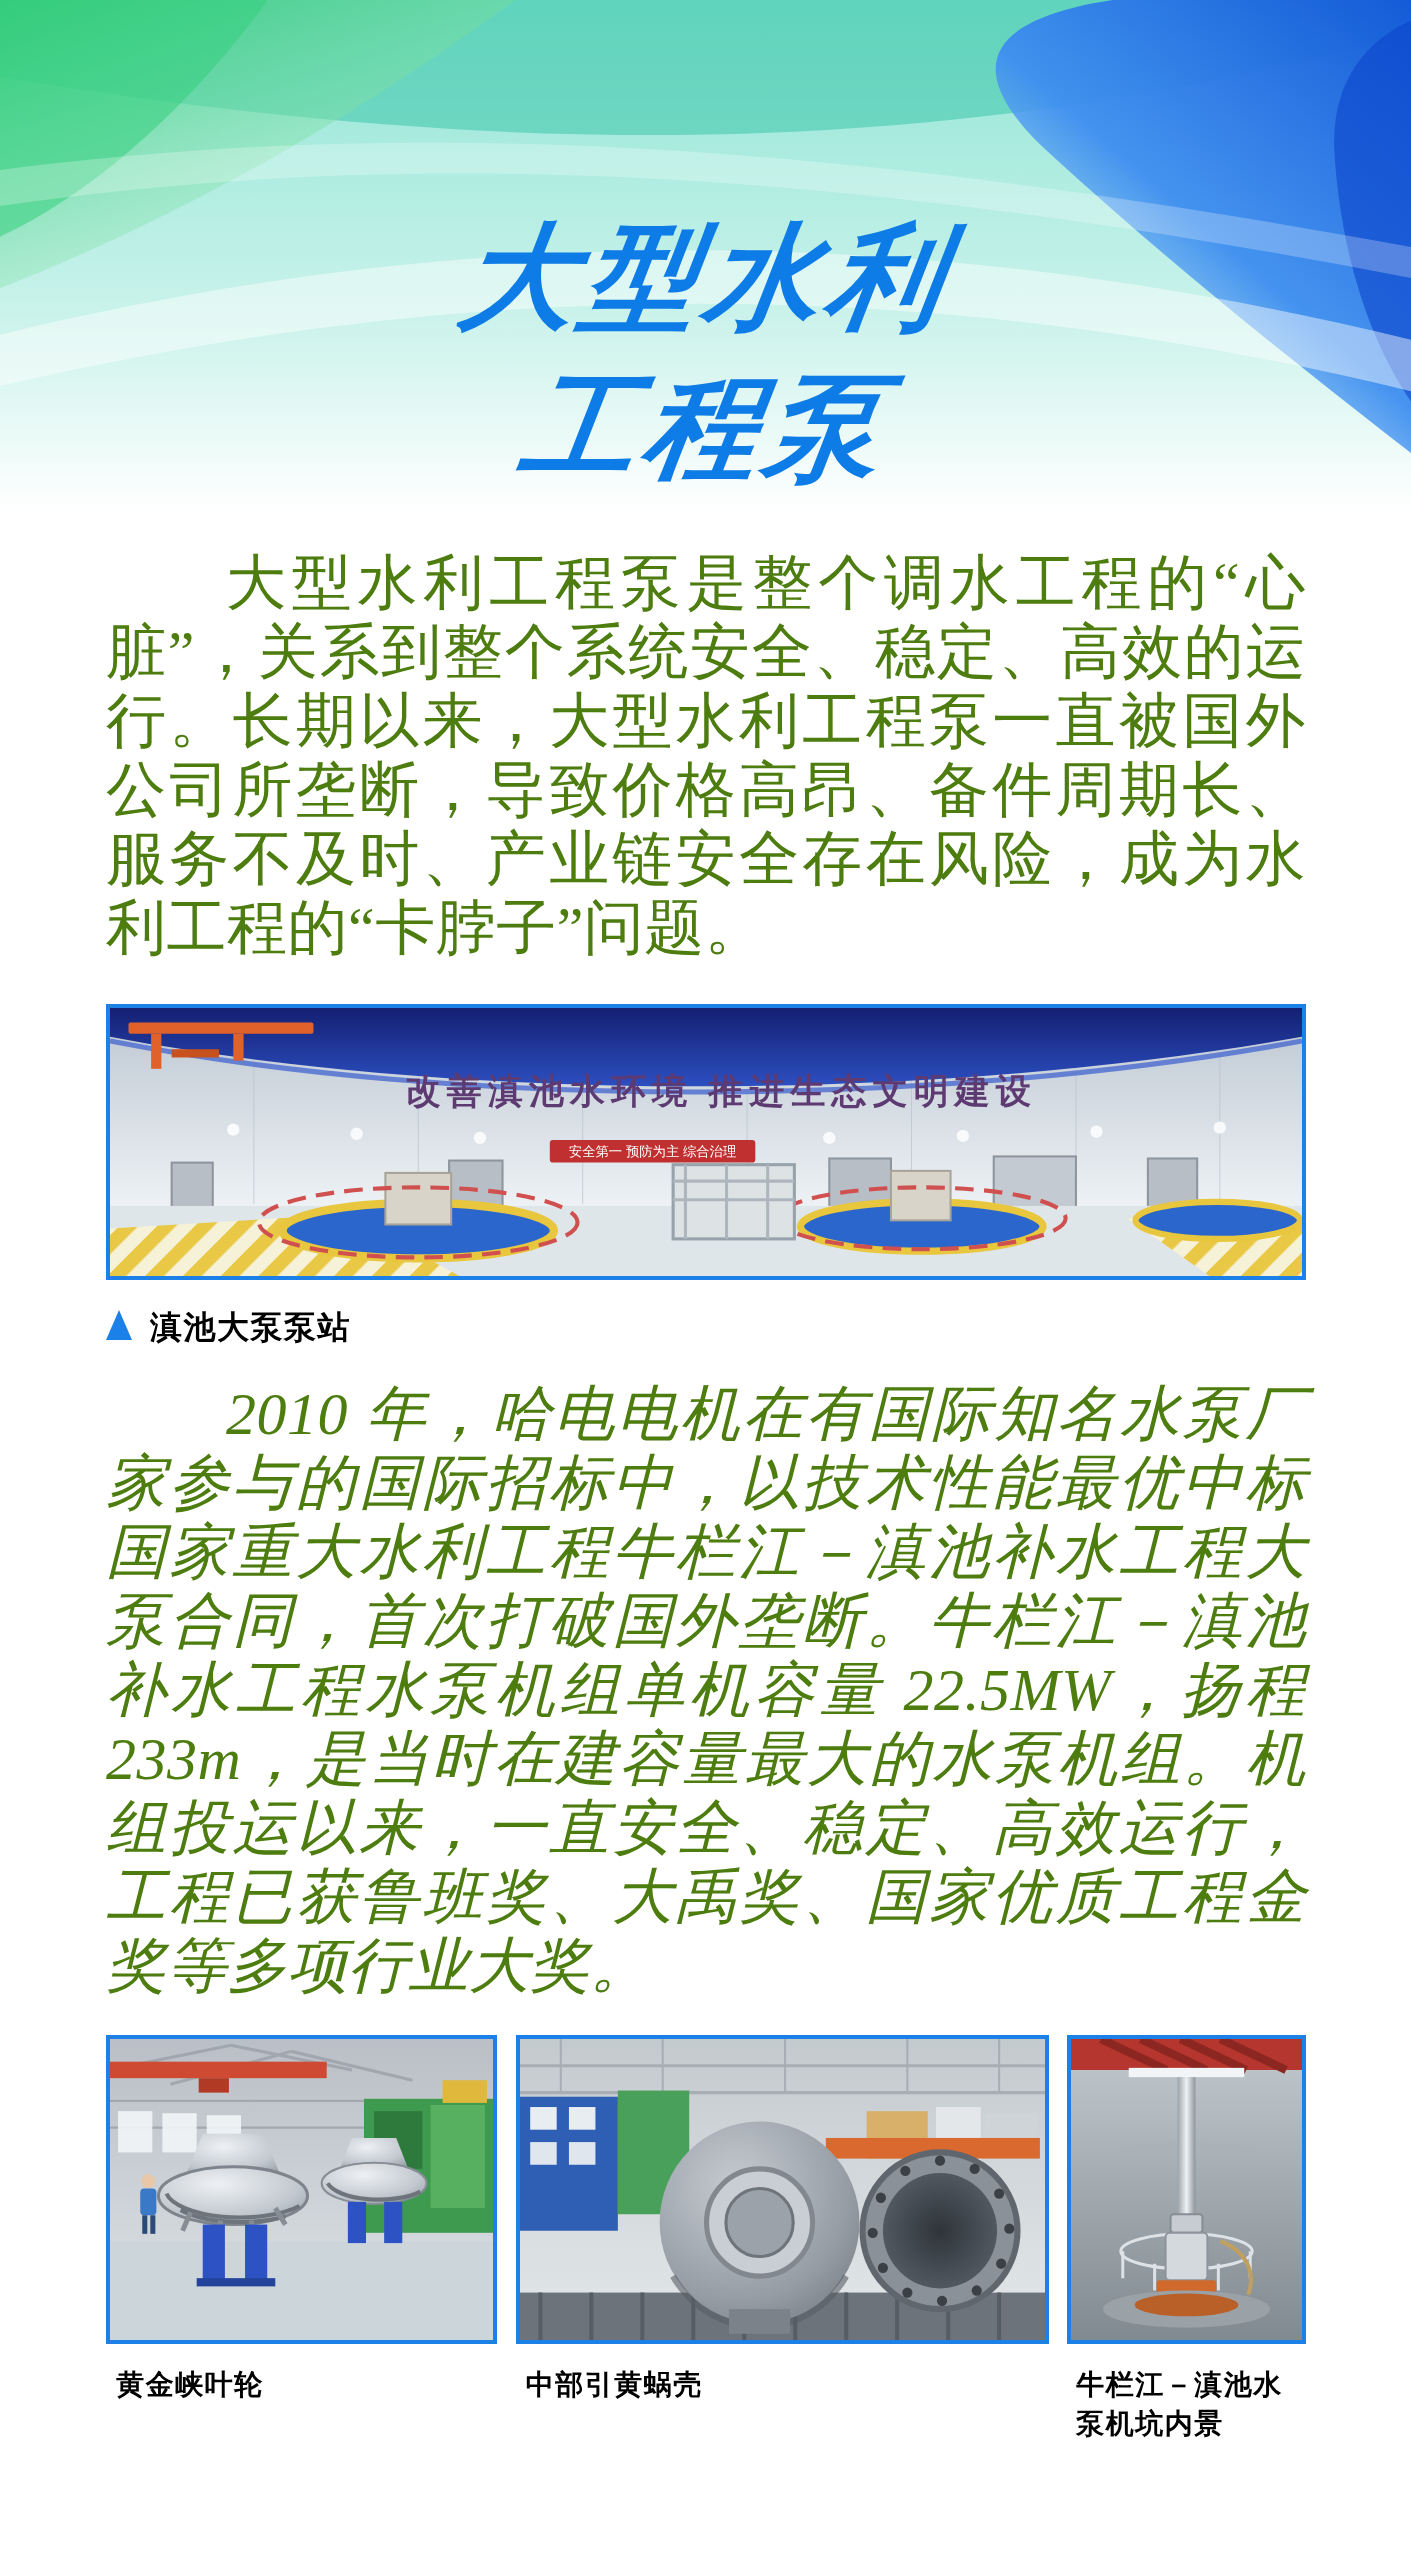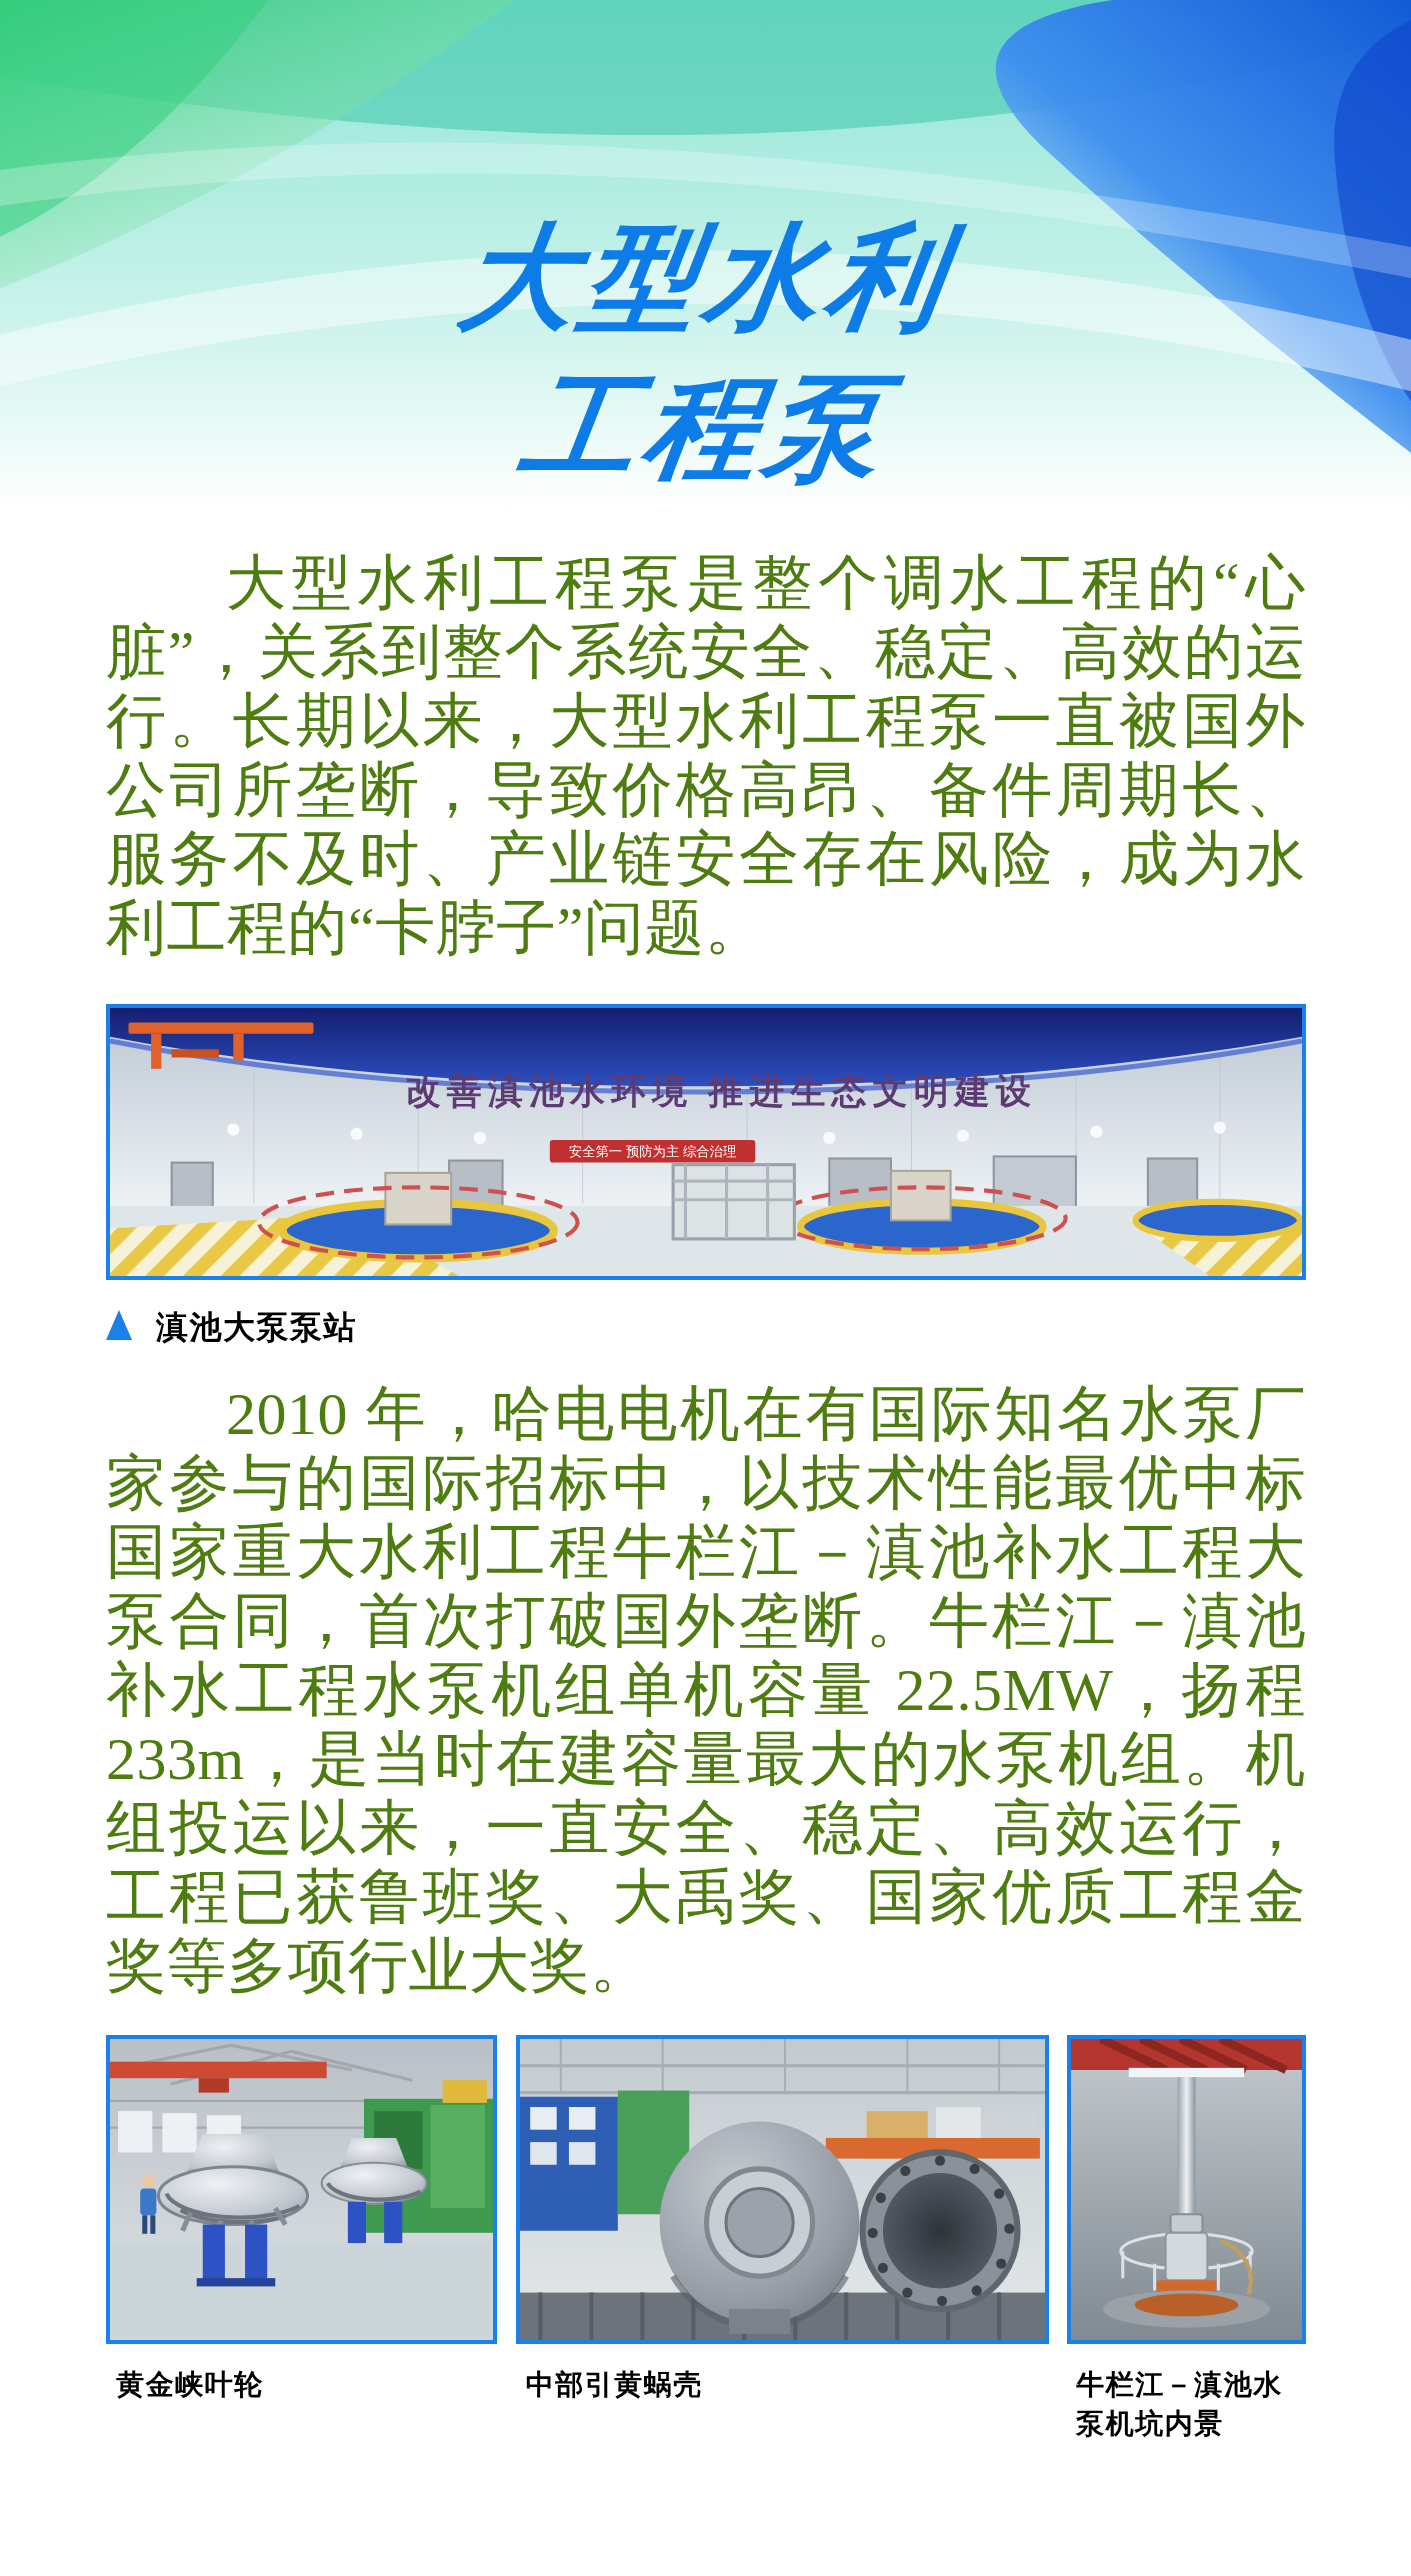--- a/index.html
+++ b/index.html
@@ -17,36 +17,36 @@
     font-family:"Liberation Sans","DejaVu Sans",sans-serif;}
   .title-line{font-size:115px;line-height:150px;transform:skewX(-8deg);}
 
   
   .body-para{
     margin:0;color:#4d7c0f;font-size:60px;line-height:69px;
     text-align:justify;text-indent:2em;letter-spacing:0.5px;
     font-family:"Liberation Serif","DejaVu Serif",serif;
   }
   .body-para.first{margin-top:47px;}
-  .body-para.second{margin-top:32px;}
+  .body-para.second{margin-top:32px;font-style:italic;}
 
   
   .figure-main{
     margin-top:41px;width:1192px;height:268px;border:4.1px solid #1b80e8;
     background:#3b82f6;position:relative;overflow:hidden;
   }
   .figure-main svg{display:block;width:100%;height:100%;}
   .caption-row{display:flex;align-items:flex-start;margin-top:27px;}
   .cap-tri{
     width:0;height:0;flex:0 0 auto;margin-top:3.1px;
     border-left:13.4px solid transparent;border-right:13.4px solid transparent;
     border-bottom:30px solid #1b80e8;
   }
   .cap-text{
-    margin-left:24px;color:#000;font-weight:bold;font-size:32px;line-height:41px;
+    margin-left:18px;color:#000;font-weight:bold;font-size:32px;line-height:41px;
     font-family:"Liberation Serif","DejaVu Serif",serif;letter-spacing:1.5px;
   }
   .photo-row{display:flex;margin-top:34px;justify-content:space-between;}
   .photo-cell{border:4.1px solid #1b80e8;height:301px;background:#cfd8de;overflow:hidden;}
   .photo-cell svg{display:block;width:100%;height:100%;}
   .photo-cell.w1{width:383px;}
   .photo-cell.w2{width:525px;}
   .photo-cell.w3{width:231px;}
   .caption-strip{display:flex;justify-content:space-between;margin-top:20.6px;}
   .caption-strip .col{display:flex;align-items:flex-start;}

